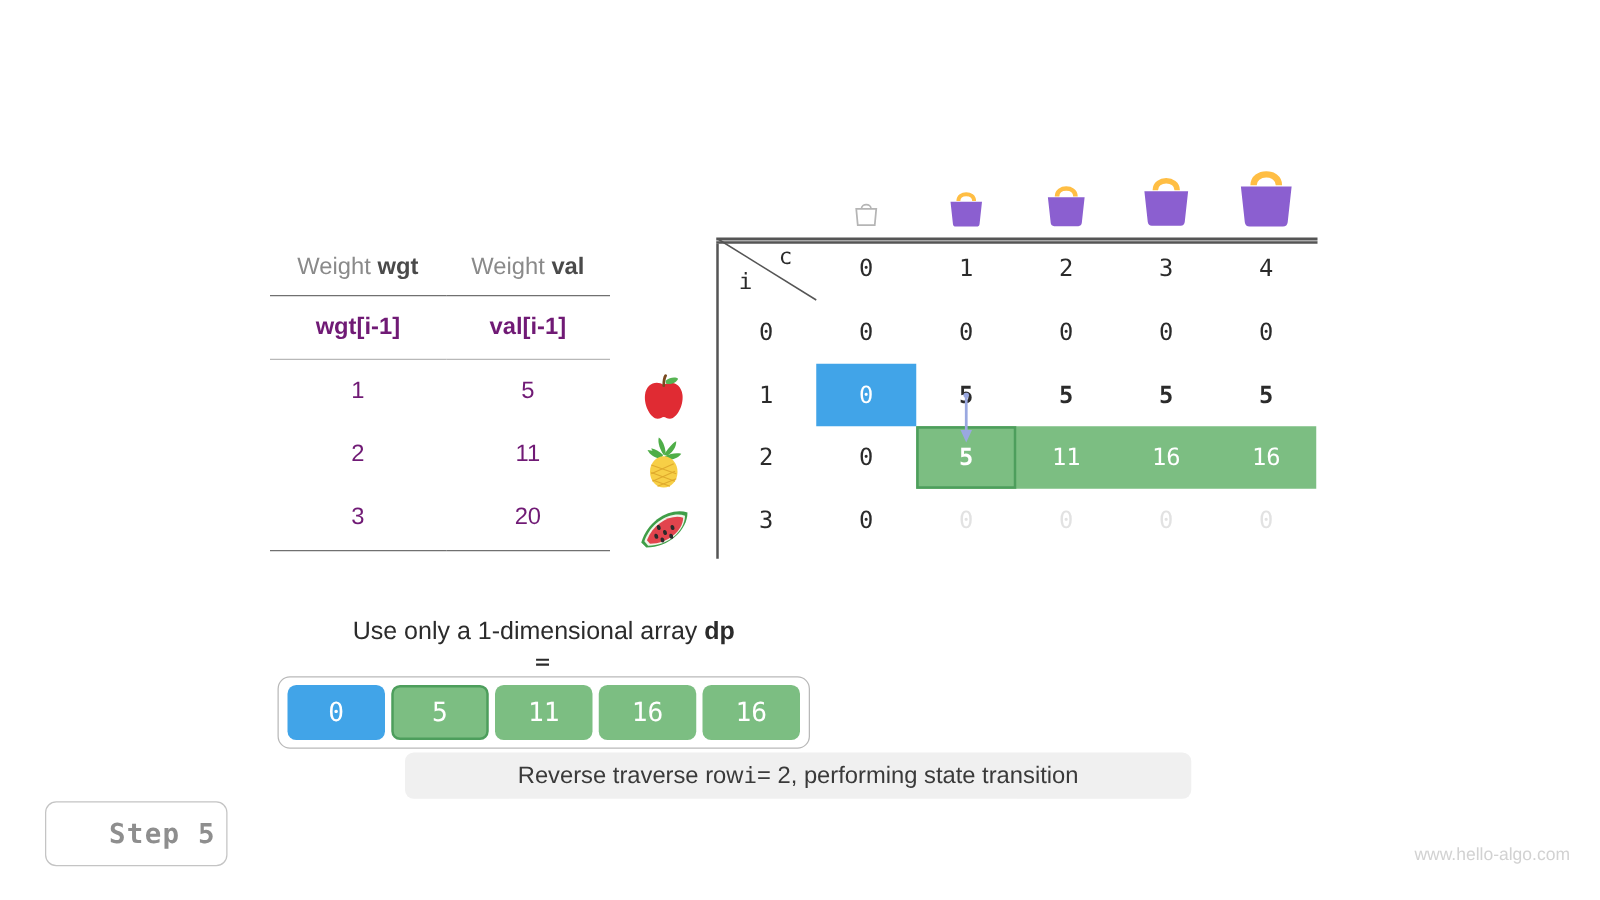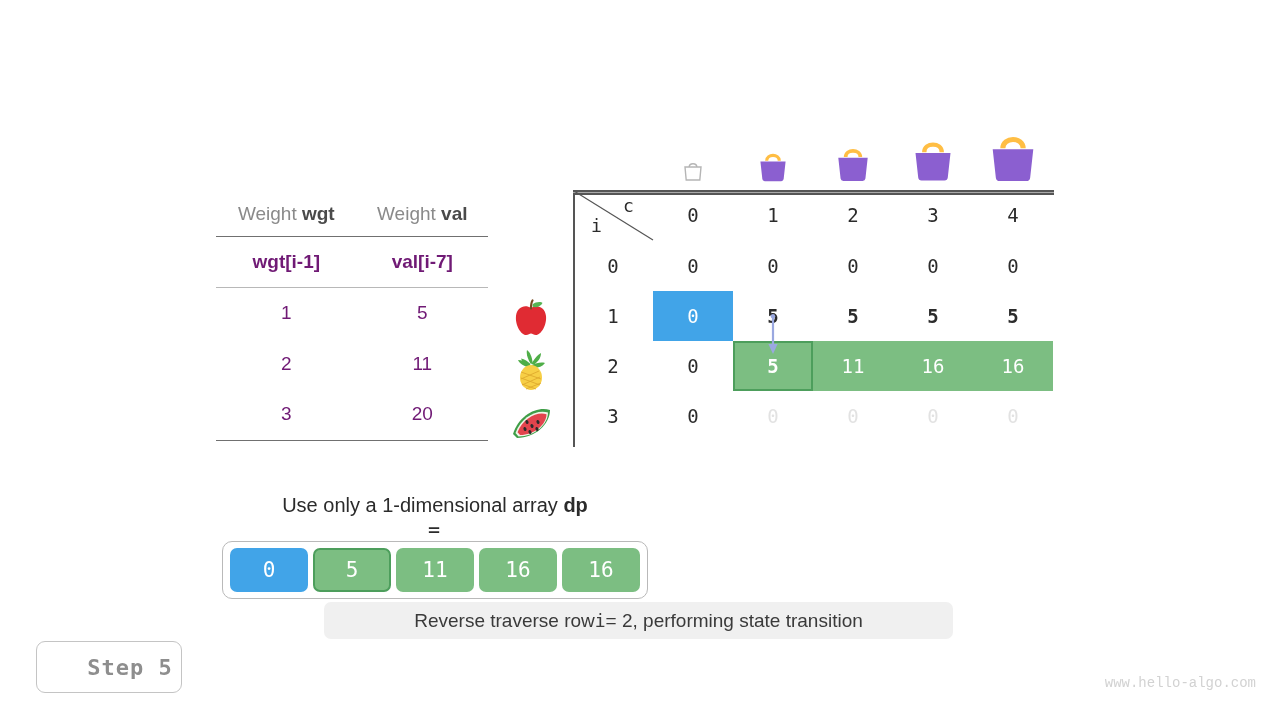--- a/index.html
+++ b/index.html
@@ -85,37 +85,37 @@
 
   
   #step-badge { position: absolute; left: 36px; top: 641px; width: 146px; height: 52px;
                 border: 1.6px solid #c4c4c4; border-radius: 9px; background: #ffffff;
                 display: flex; align-items: center; justify-content: center; padding-left: 42px; }
   #step-badge span { font-family: "DejaVu Sans Mono", monospace; font-size: 22px;
                      font-weight: bold; color: #8e8e8e; letter-spacing: 1px; }
 
   
   #watermark { position: absolute; right: 24px; top: 675px;
-               font-family: Liberation Mono, monospace; font-size: 14px; color: #d2d2d2; }
+               font-family: Liberation Sans, sans-serif; font-size: 14px; color: #d2d2d2; }
 </style>
 </head>
 <body>
 
 <div id="stage">
 
   <div id="item-table">
     <table>
       <tbody>
           <tr class="rule-top">
         <th><span>Weight</span> <b>wgt</b></th>
         <th><span>Weight</span> <b>val</b></th>
       </tr>
       <tr class="rule-mid">
         <td class="codecell code-wgt">wgt[i-1]</td>
-        <td class="codecell code-val">val[i-7]</td>
+        <td class="codecell code-val">val[i-1]</td>
       </tr>
       <tr>
         <td>1</td>
         <td>5</td>
       </tr>
       <tr>
         <td>2</td>
         <td>11</td>
       </tr>
       <tr class="rule-bot">

